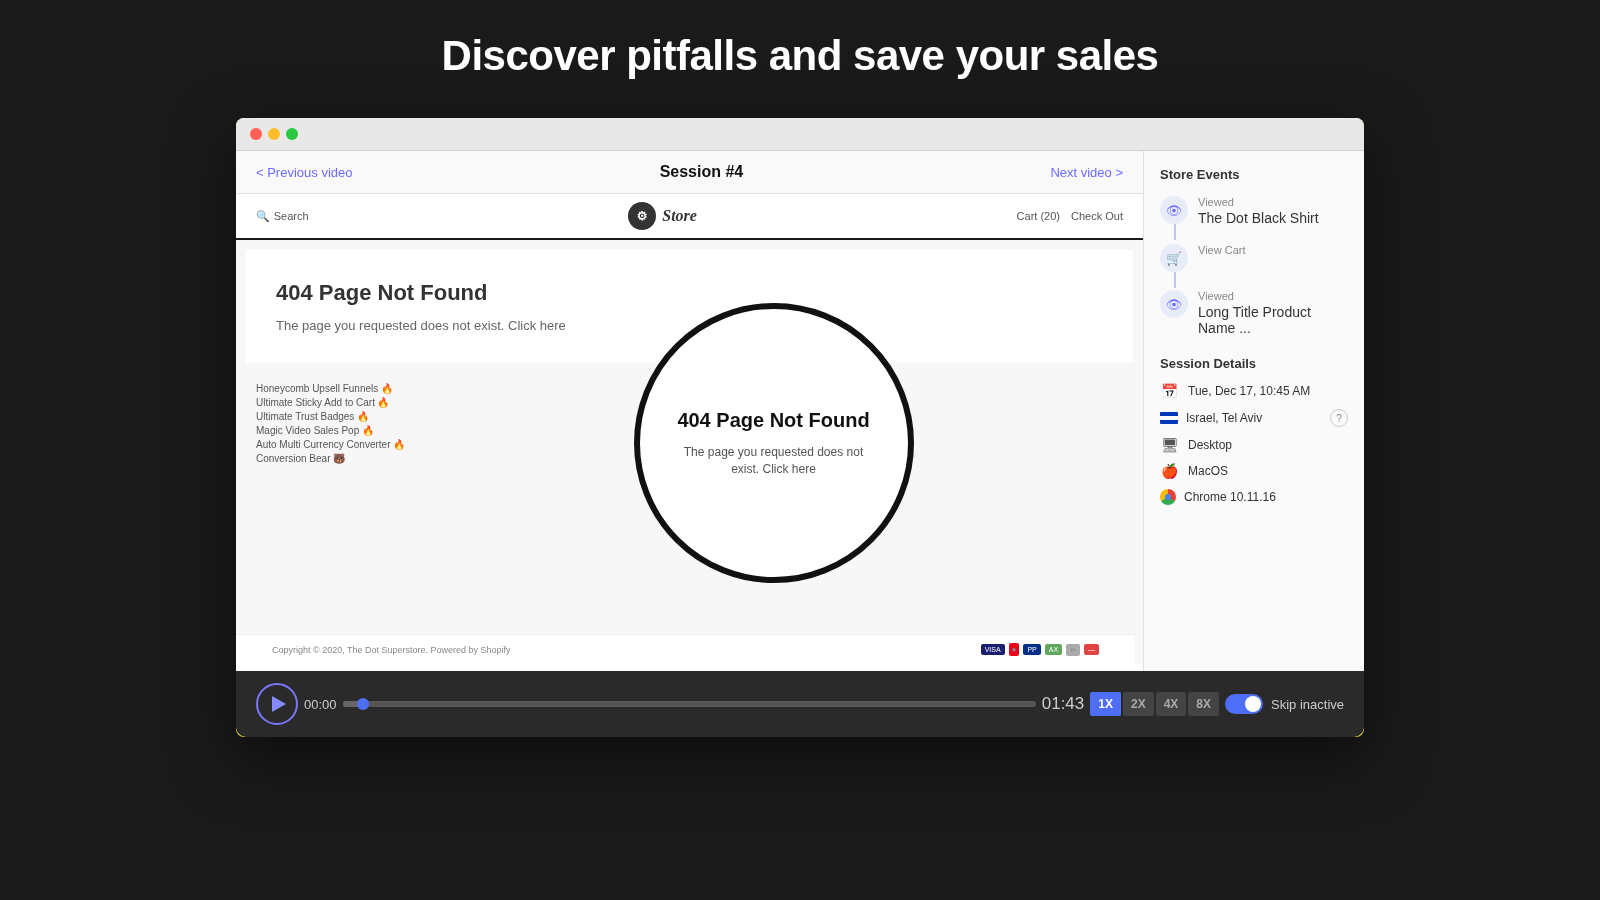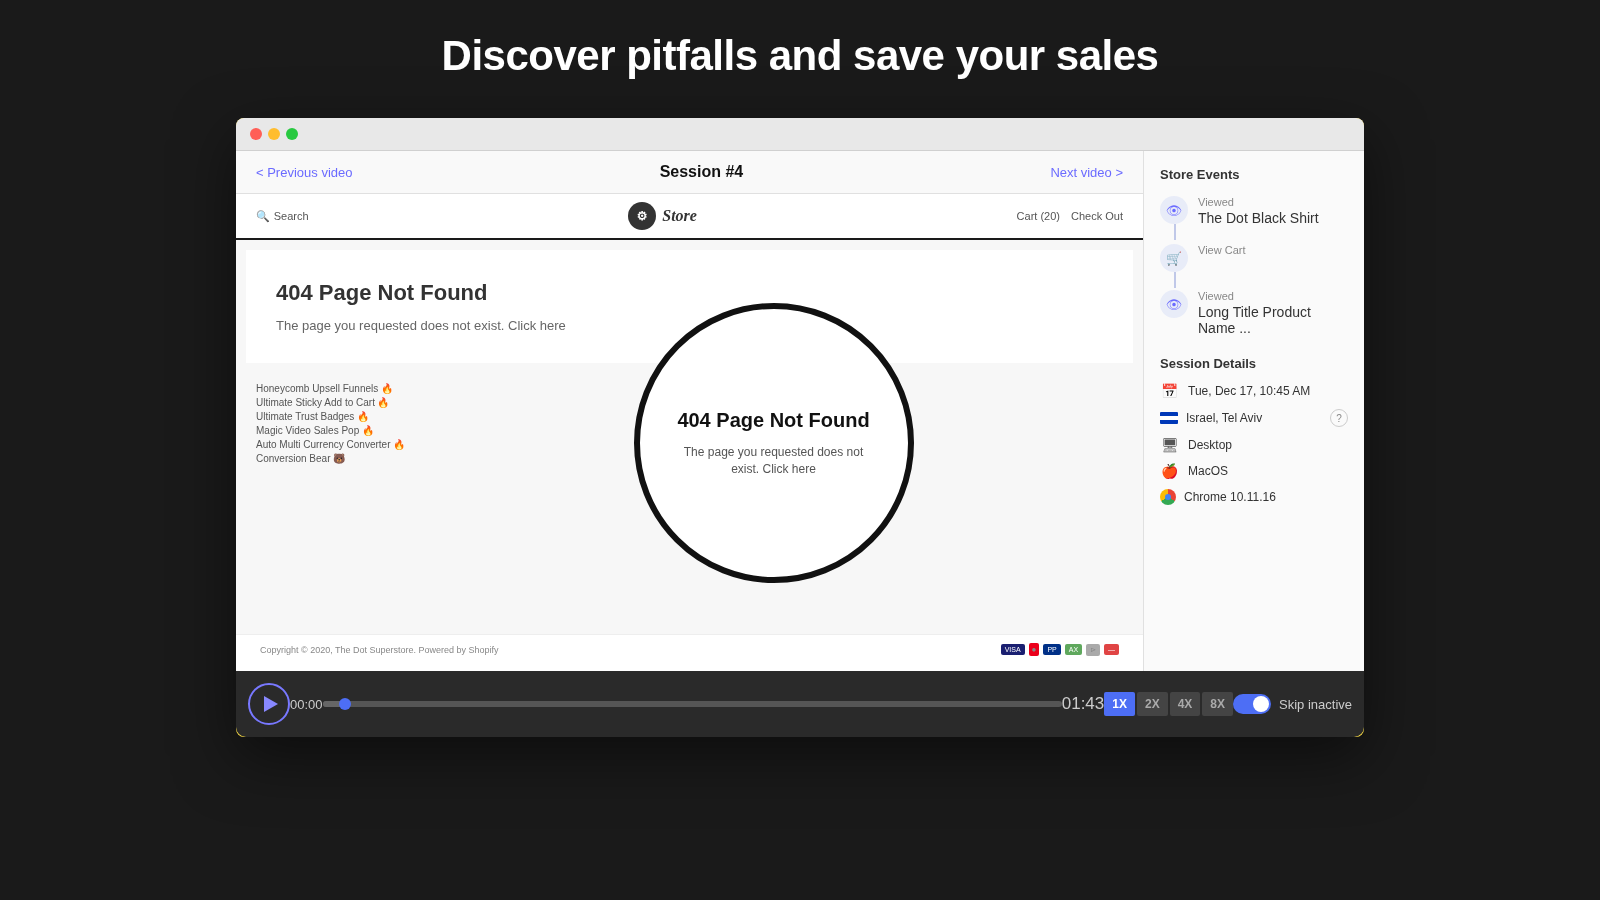--- a/index.html
+++ b/index.html
@@ -208,24 +208,24 @@
     .our-apps-list li {
       font-size: 10px;
       color: #555;
       margin-bottom: 3px;
     }
 
     .website-footer {
       position: absolute;
       bottom: 0;
       left: 0;
-      right: 0;
+      right: 8px;
       background: white;
       border-top: 1px solid #eee;
-      padding: 8px 24px;
+      padding: 8px 36px;
       display: flex;
       justify-content: space-between;
       align-items: center;
       font-size: 9px;
       color: #888;
     }
 
     .payment-icons {
       display: flex;
       gap: 4px;
@@ -407,24 +407,24 @@
 
     
     .desktop-icon {
       font-size: 14px;
       color: #555;
     }
 
     
     .player-bar {
       background: #2a2a2a;
-      padding: 12px 12px;
-      display: flex;
-      align-items: center;
-      gap: 0;
+      padding: 12px 20px;
+      display: flex;
+      align-items: center;
+      gap: 6px;
       border-radius: 0 0 10px 10px;
     }
 
     .play-btn {
       width: 42px;
       height: 42px;
       border-radius: 50%;
       border: 2px solid #7878ff;
       background: transparent;
       display: flex;

